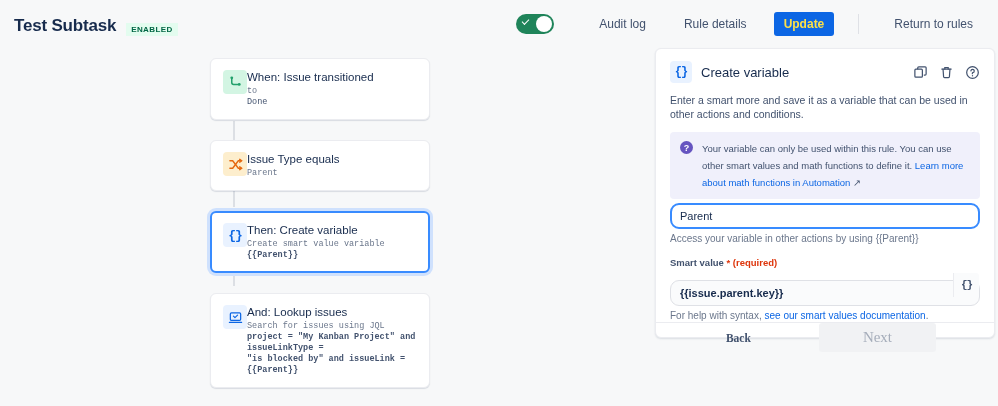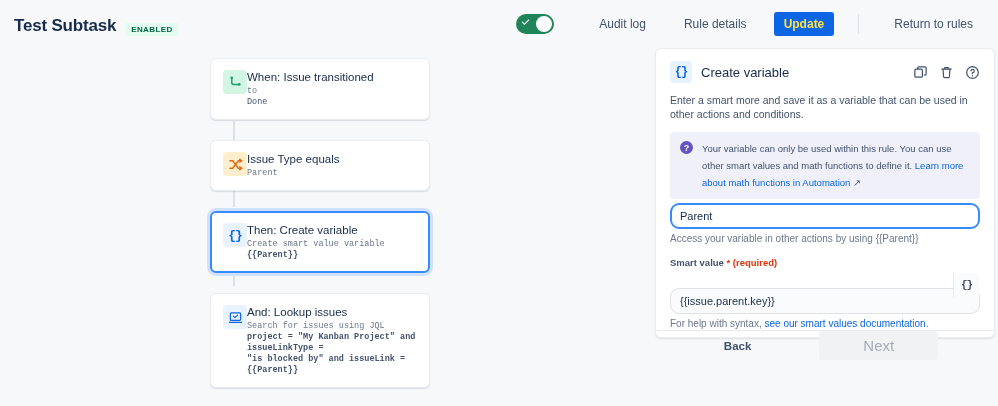--- a/index.html
+++ b/index.html
@@ -142,34 +142,34 @@
     font-family: "Liberation Sans", sans-serif;
   }
   .text-input.focused {
     border: 2px solid #388bff; background: #fff; padding: 0 8px;
   }
   .helper {
     font-size: 10px; color: #6b778c; margin-top: 4px; line-height: 12px;
   }
   .helper a { color: #0c66e4; text-decoration: none; cursor: pointer; }
   .input-wrap { position: relative; margin-top: 4px; }
-  .input-wrap .text-input { margin-top: 16px; padding-right: 32px; }
+  .input-wrap .text-input { margin-top: 8px; padding-right: 32px; font-weight: bold; }
   .smart-btn {
     position: absolute; right: 1px; top: 1px; width: 26px; height: 24px;
     background: #fafbfc; border-left: 1px solid #ebecf0;
     display: flex; align-items: center; justify-content: center; cursor: pointer;
     border-radius: 0 3px 3px 0;
   }
   .smart-btn span {
     font-family: "Liberation Mono", monospace;
     font-size: 11px; font-weight: bold; color: #42526e; letter-spacing: -1px;
   }
   .panel-footer {
     border-top: 1px solid #ebecf0; height: 44px;
-    display: flex; align-items: center; justify-content: center; gap: 56px;
+    display: flex; align-items: center; justify-content: center; gap: 56px; font-family: Liberation Serif, serif;
   }
   .btn-back {
     font-size: 11.5px; font-weight: bold; color: #42526e;
     padding: 6px 12px; cursor: pointer;
   }
   .btn-next {
     font-size: 15px; color: #a5adba; background: #f1f2f4;
     padding: 6px 44px; border-radius: 3px; cursor: default;
   }
 </style>

